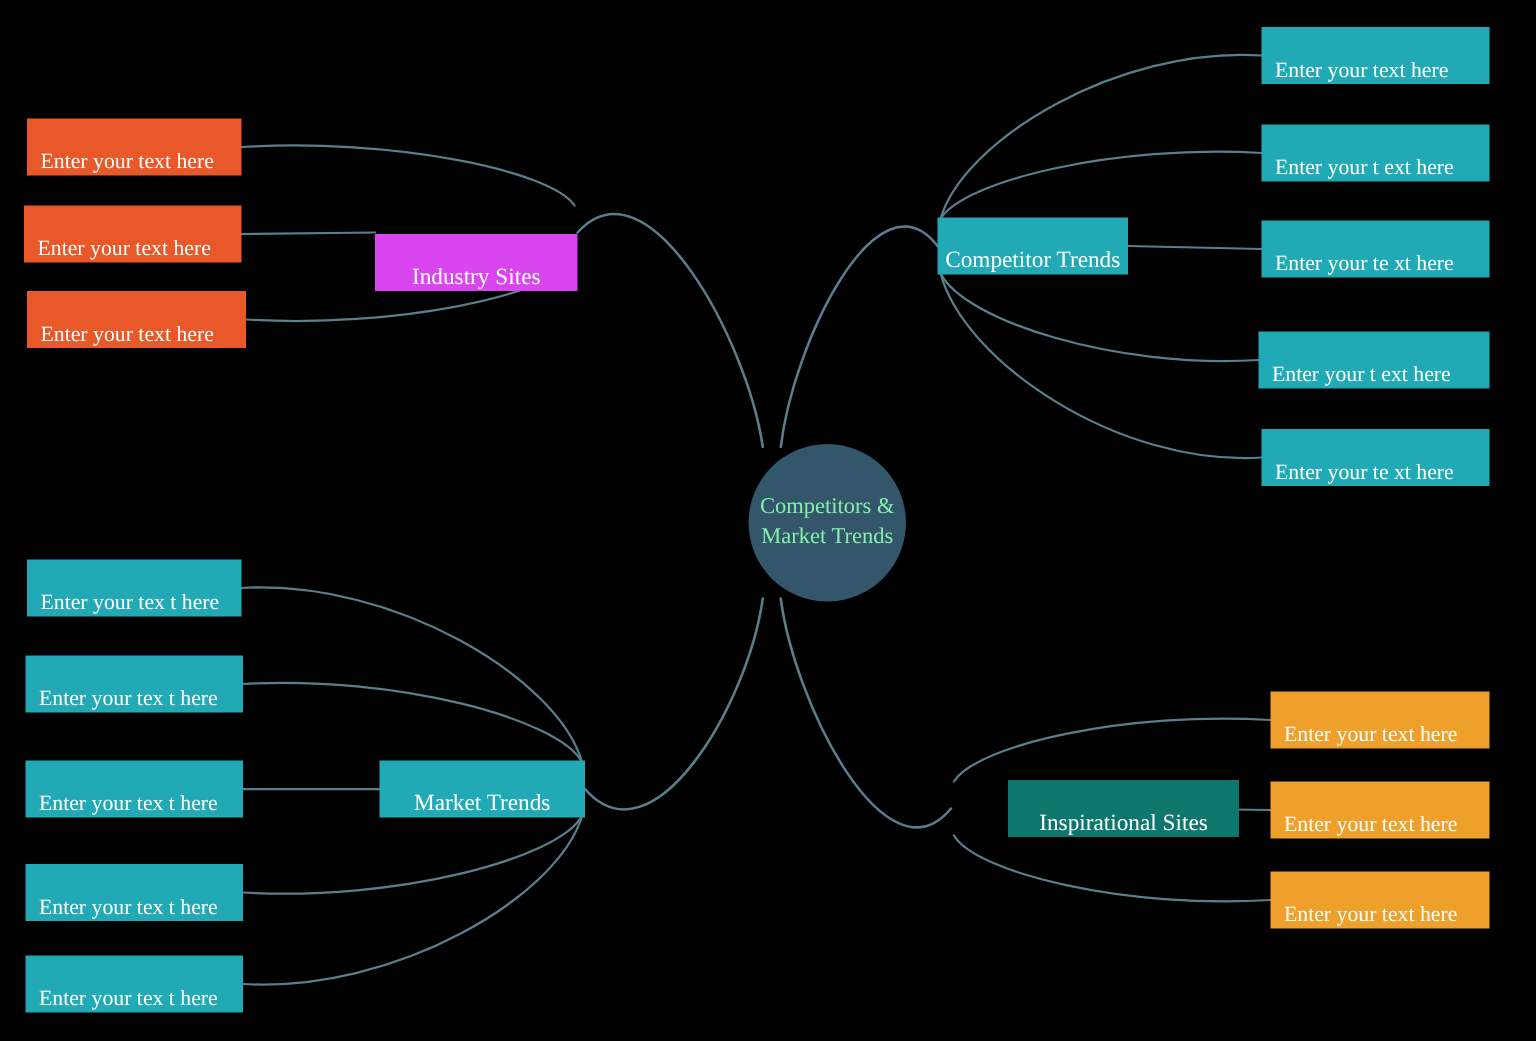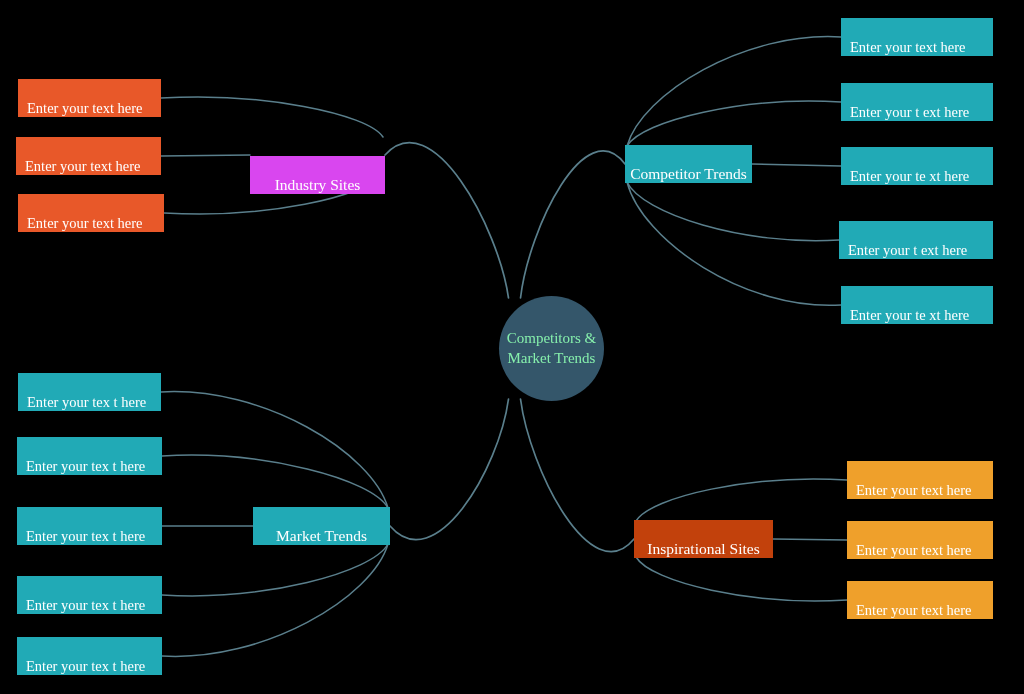--- a/index.html
+++ b/index.html
@@ -100,15 +100,15 @@
       <div class="node branch" style="left: 625px; top: 145px; width: 127px; height: 38px; background: rgb(33, 170, 182);"><span>Competitor Trends</span></div>
       <div class="node leaf" style="left: 18px; top: 373px; width: 143px; height: 38px; background: rgb(33, 170, 182);"><span>Enter your tex t here</span></div>
       <div class="node leaf" style="left: 17px; top: 437px; width: 145px; height: 38px; background: rgb(33, 170, 182);"><span>Enter your tex t here</span></div>
       <div class="node leaf" style="left: 17px; top: 507px; width: 145px; height: 38px; background: rgb(33, 170, 182);"><span>Enter your tex t here</span></div>
       <div class="node leaf" style="left: 17px; top: 576px; width: 145px; height: 38px; background: rgb(33, 170, 182);"><span>Enter your tex t here</span></div>
       <div class="node leaf" style="left: 17px; top: 637px; width: 145px; height: 38px; background: rgb(33, 170, 182);"><span>Enter your tex t here</span></div>
       <div class="node branch" style="left: 253px; top: 507px; width: 137px; height: 38px; background: rgb(33, 170, 182);"><span>Market Trends</span></div>
       <div class="node leaf" style="left: 847px; top: 461px; width: 146px; height: 38px; background: rgb(239, 160, 43);"><span>Enter your text here</span></div>
       <div class="node leaf" style="left: 847px; top: 521px; width: 146px; height: 38px; background: rgb(239, 160, 43);"><span>Enter your text here</span></div>
       <div class="node leaf" style="left: 847px; top: 581px; width: 146px; height: 38px; background: rgb(239, 160, 43);"><span>Enter your text here</span></div>
-      <div class="node branch" style="left: 634px; top: 520px; width: 139px; height: 38px; background: #c2410c;"><span>Inspirational Sites</span></div>
+      <div class="node branch" style="left: 672px; top: 520px; width: 154px; height: 38px; background: #0f766e;"><span>Inspirational Sites</span></div>
     </div>
 </div>
 
 </body></html>

